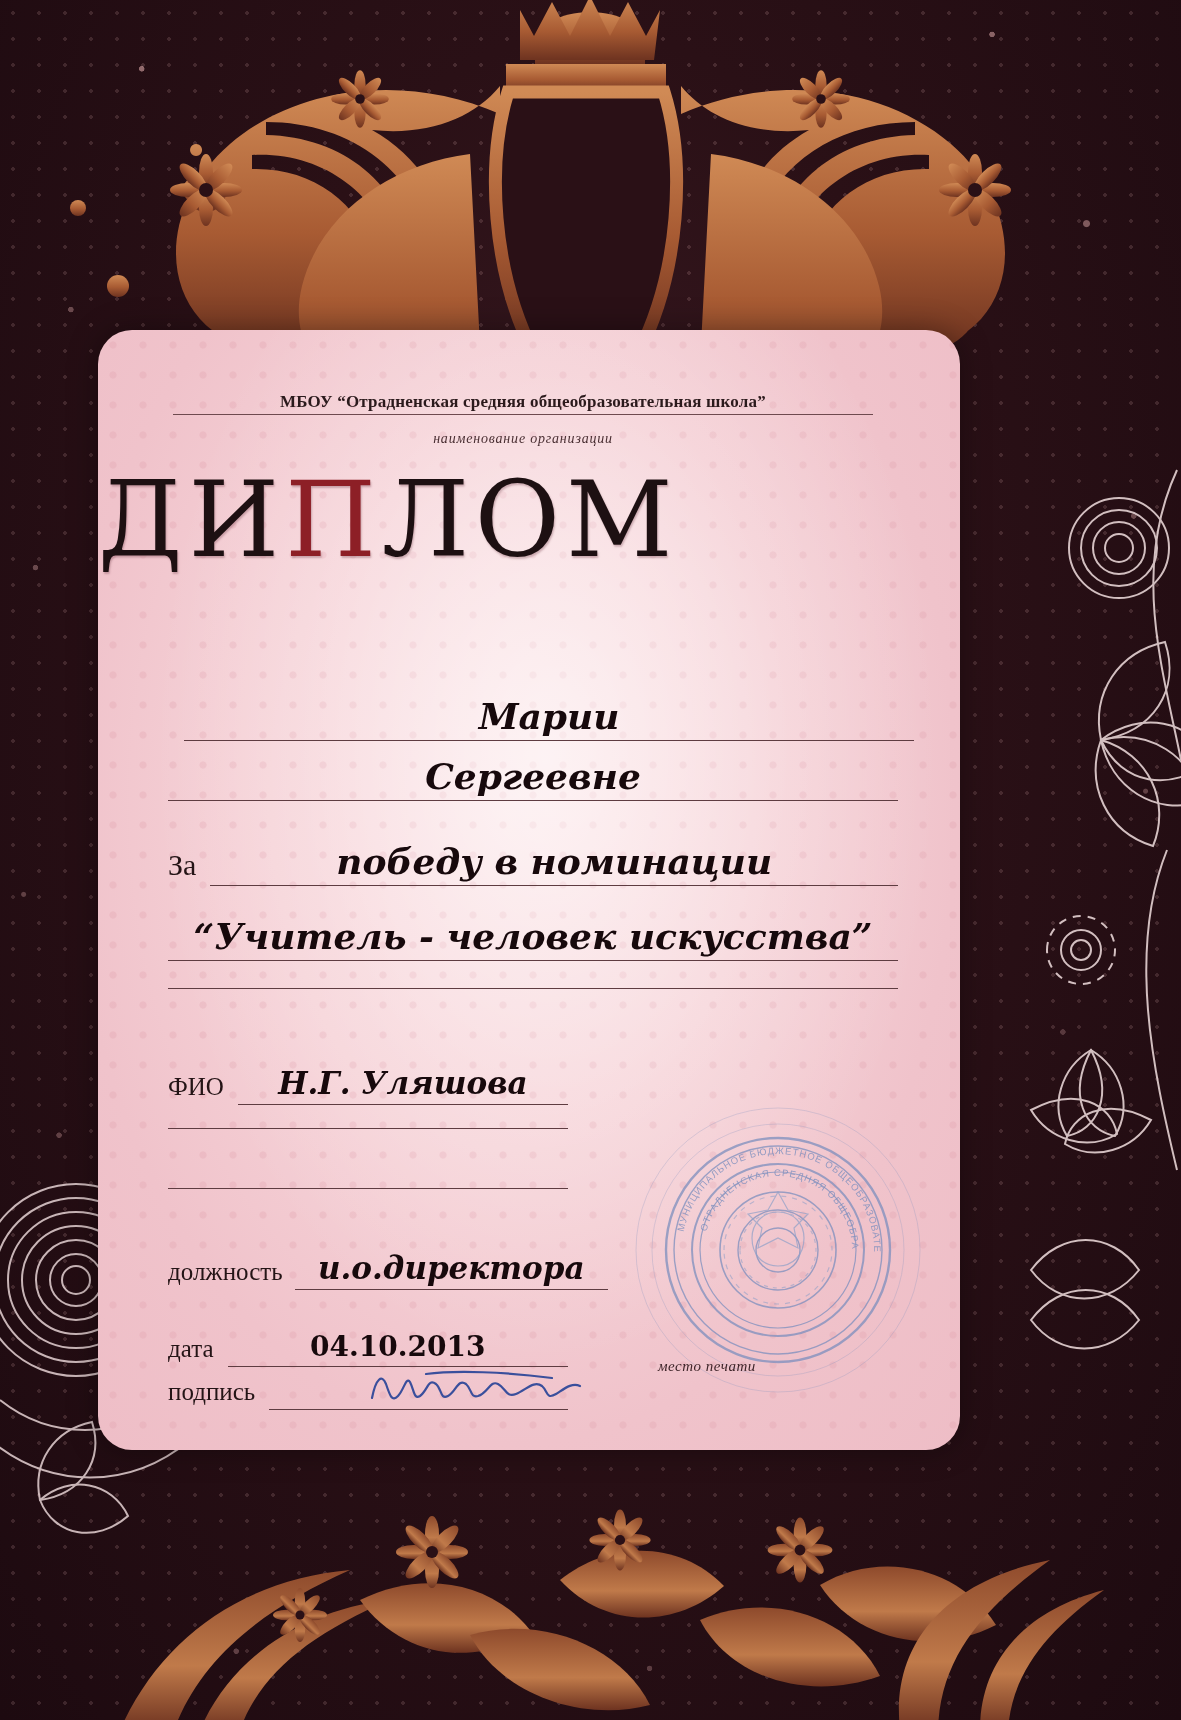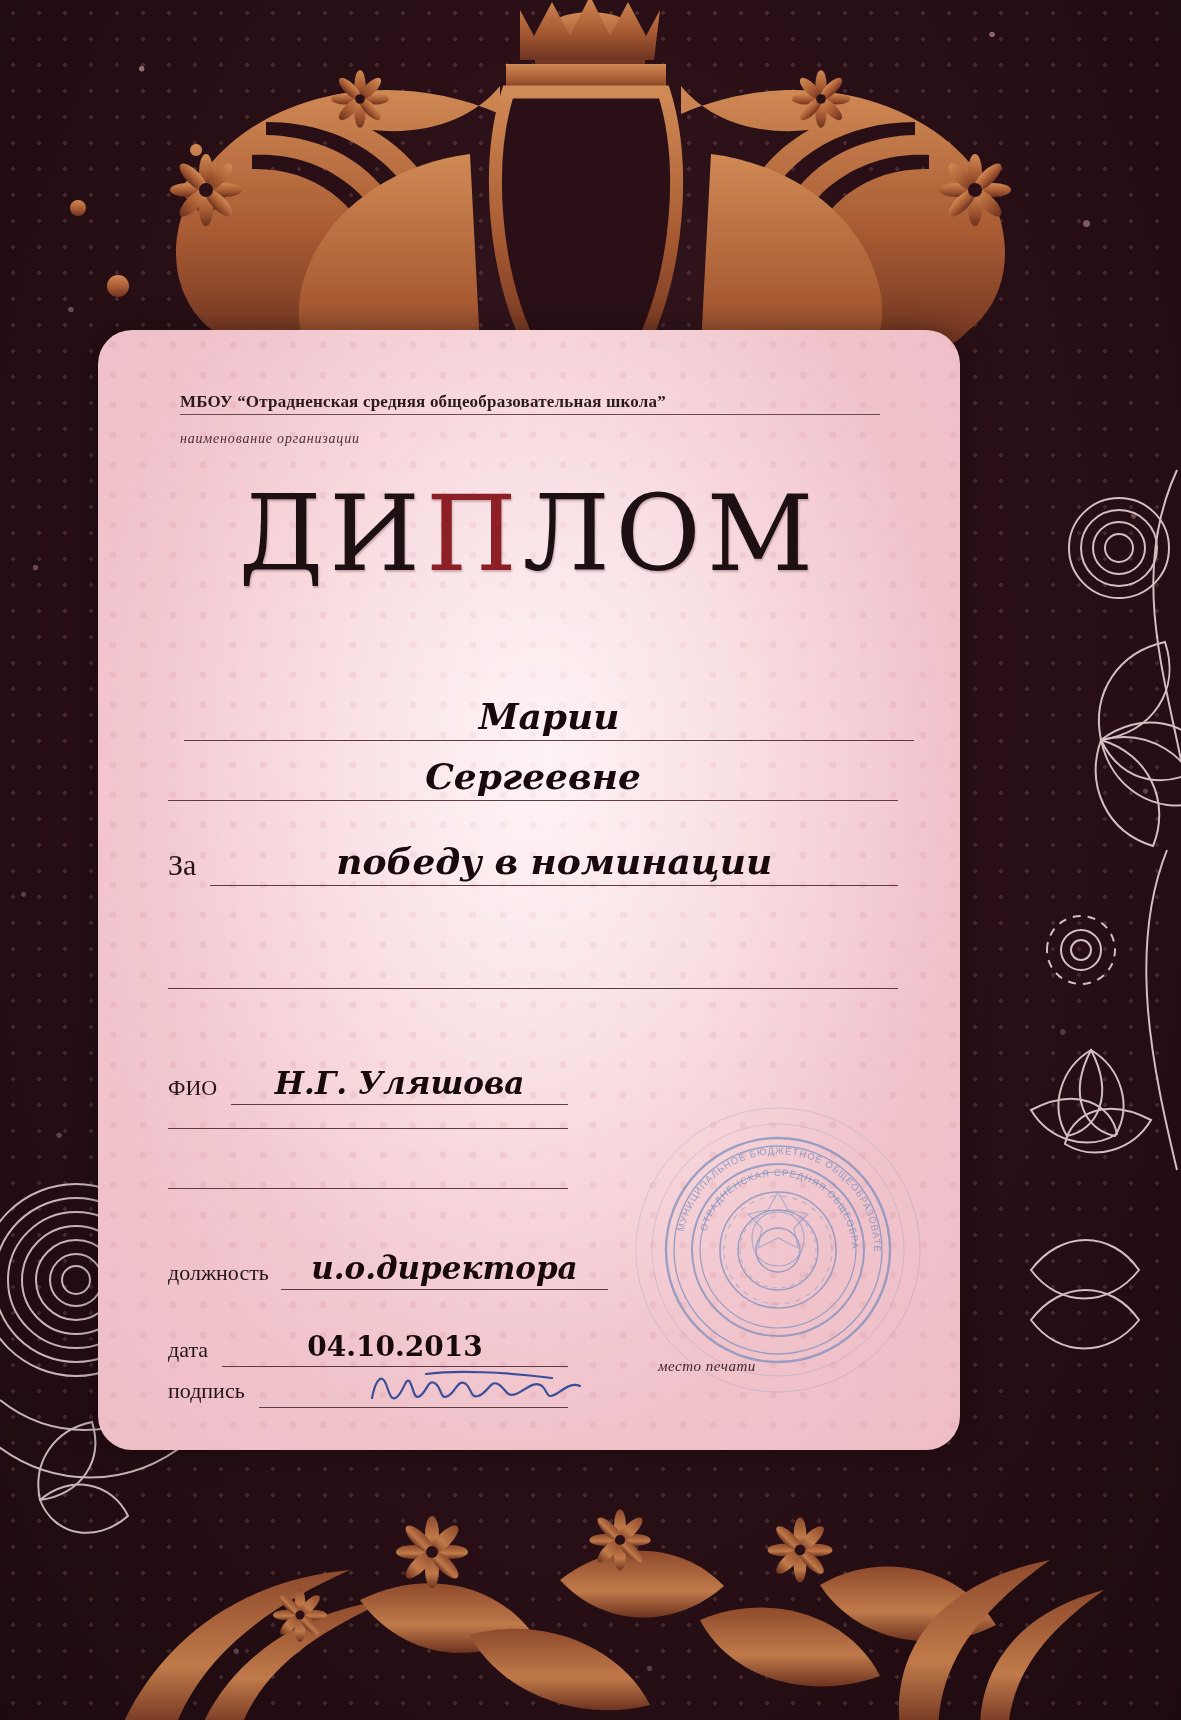--- a/index.html
+++ b/index.html
@@ -88,24 +88,24 @@
   }
   .panel-inner {
     position: absolute;
     inset: 0;
     padding: 0;
   }
 
   
   .org-line {
     position: absolute;
-    left: 82px;
+    left: 75px;
     top: 62px;
     width: 700px;
-    text-align: left;
+    text-align: center;
   }
   .org-name {
     font-family: "Liberation Serif", serif;
     font-weight: bold;
     font-size: 17px;
     color: #2b1a1c;
     letter-spacing: .2px;
     white-space: nowrap;
   }
   .org-rule {
@@ -117,23 +117,22 @@
     margin-top: 16px;
     font-size: 14px;
     font-style: italic;
     color: #4a2f33;
     letter-spacing: .8px;
   }
 
   .diploma-title {
     position: absolute;
     left: 0;
-    top: 152px;
+    top: 138px;
     width: 862px;
-    text-align: center;
     font-family: "DejaVu Serif", serif;
     font-size: 104px;
     line-height: 1;
     letter-spacing: 6px;
     color: #1d1012;
     text-shadow: 1px 2px 2px rgba(120,70,80,.35);
   }
   .diploma-title .accent { color: #8d1f26; }
 
   .row {
@@ -141,21 +140,21 @@
     display: flex;
     align-items: flex-end;
   }
   .label {
     font-family: "Liberation Serif", serif;
     font-size: 30px;
     color: #241416;
     white-space: nowrap;
     padding-bottom: 4px;
   }
-  .label.small { font-size: 22px; }
+  .label.small { font-size: 25px; }
 
   .fill {
     position: relative;
     border-bottom: 1.7px solid #5e3c41;
     flex: 1;
     text-align: center;
     padding-bottom: 3px;
   }
   .hand {
     font-family: "DejaVu Serif", serif;
@@ -423,20 +422,25 @@
       <div class="row" style="left:70px; top:425px; width:730px;">
         <div class="fill">
           <span class="hand">Сергеевне</span>
         </div>
       </div>
 
       <div class="row" style="left:70px; top:510px; width:730px;">
         <div class="label">За</div>
         <div class="fill" style="margin-left:14px;">
           <span class="hand">победу в номинации</span>
+        </div>
+      </div>
+      <div class="row" style="left:70px; top:585px; width:730px;">
+        <div class="fill">
+          <span class="hand">“Учитель - человек искусства”</span>
         </div>
       </div>
       <div class="row" style="left:70px; top:655px; width:730px;">
         <div class="fill">
           <span class="hand"></span>
         </div>
       </div>
 
       <div class="row" style="left:70px; top:735px; width:400px;">
         <div class="label small">ФИО</div>

